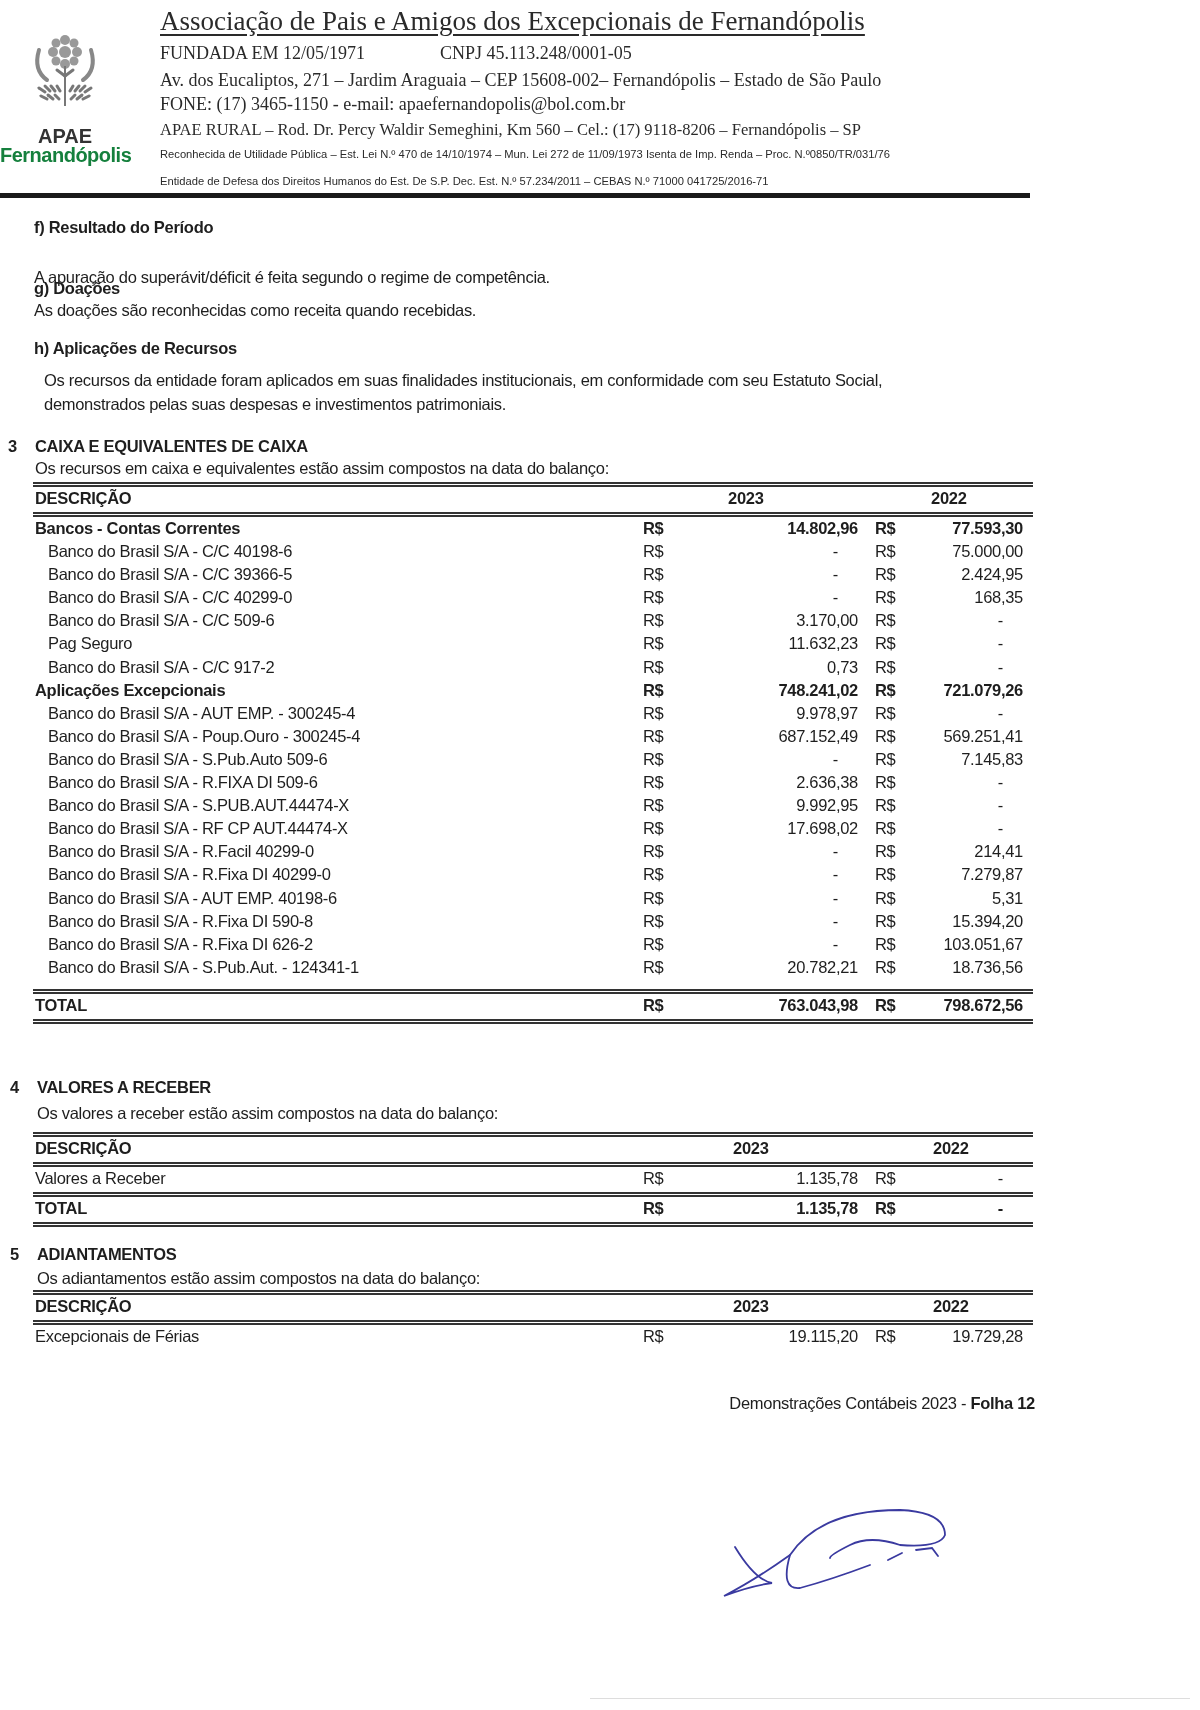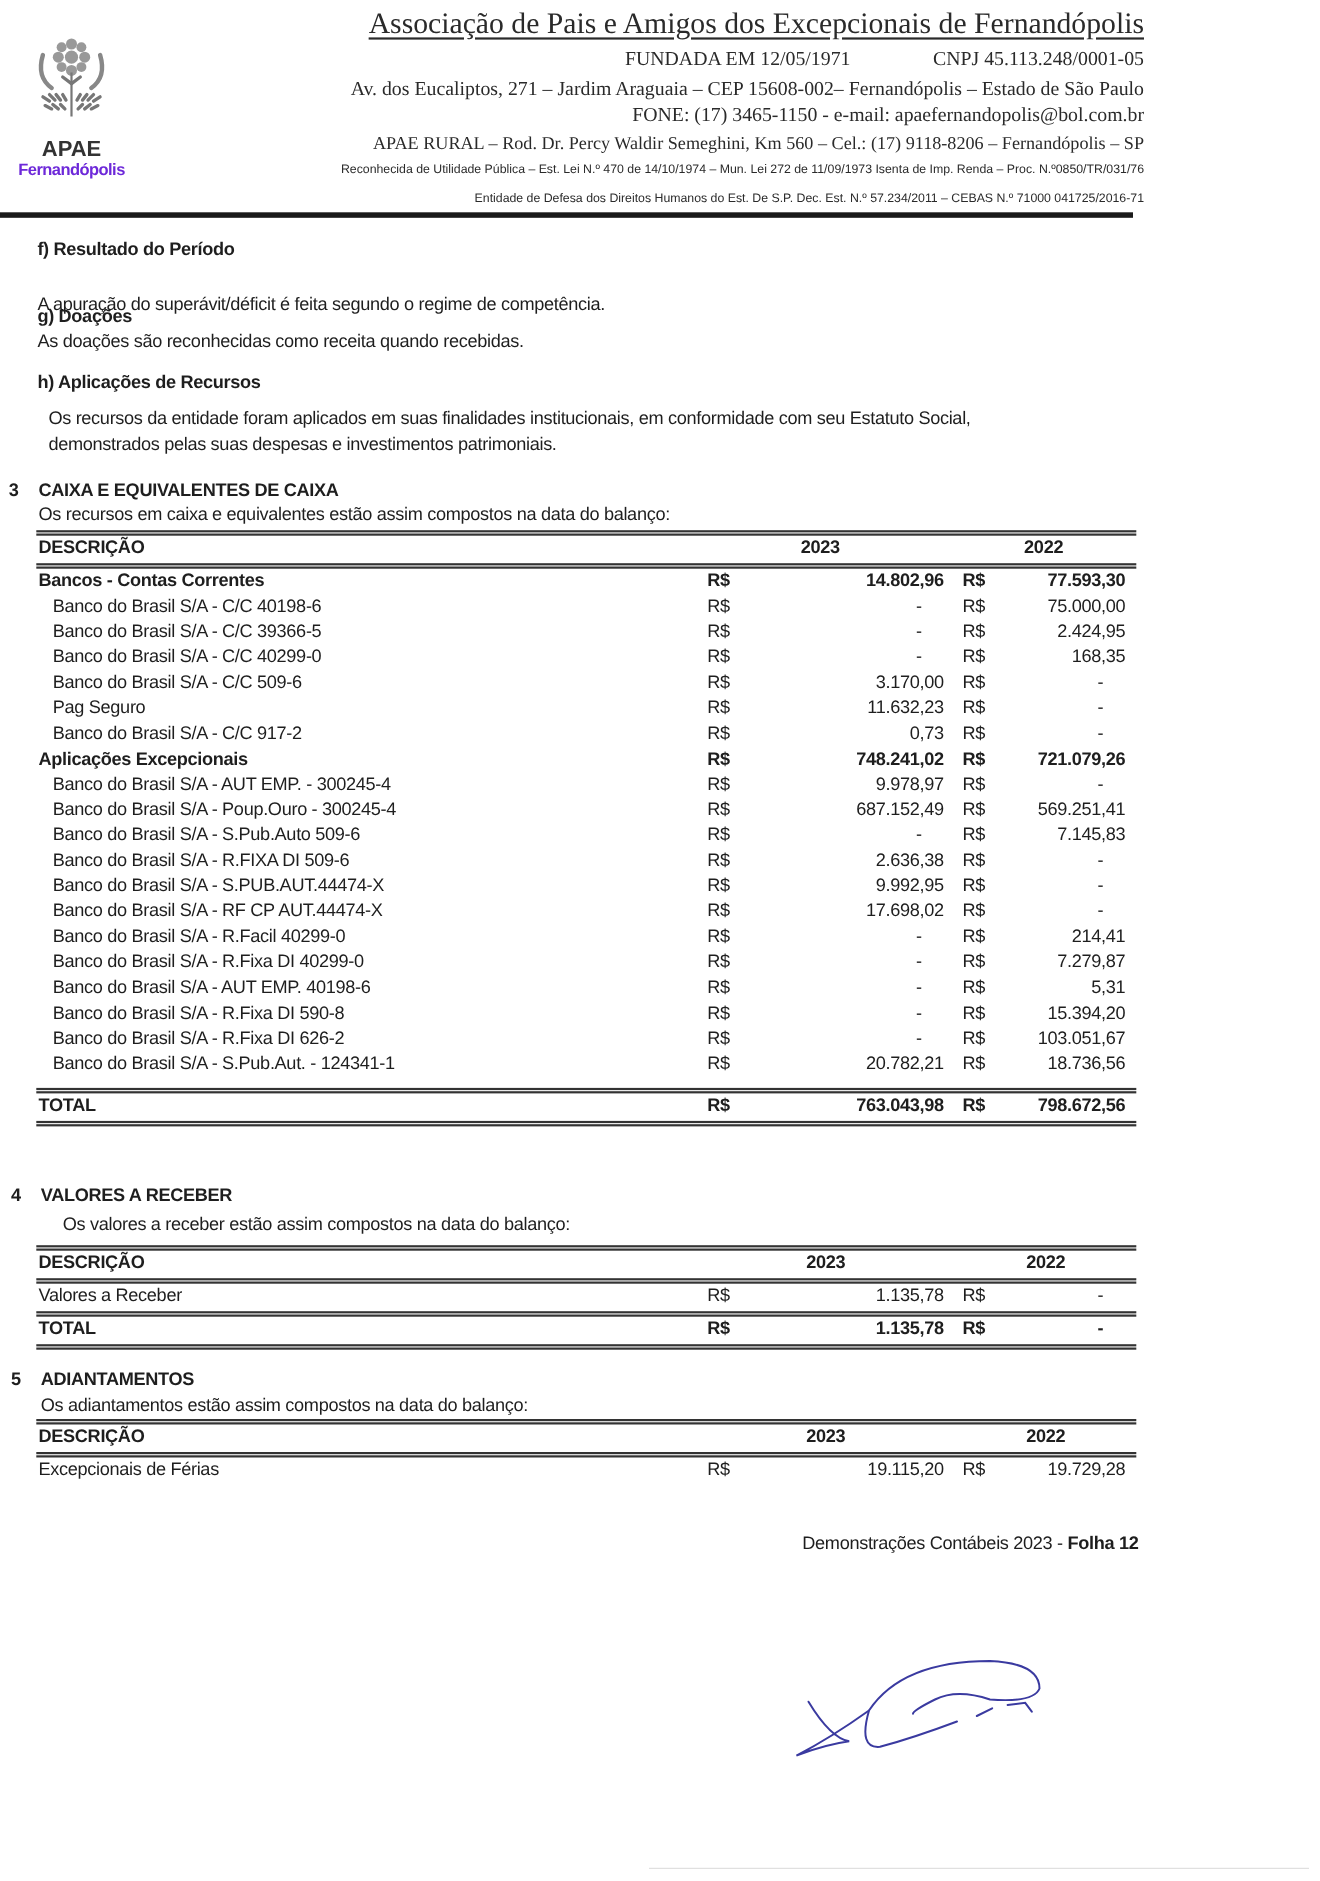--- a/index.html
+++ b/index.html
@@ -2,22 +2,22 @@
 <html><head>
 <meta charset="utf-8">
 <style>
   html, body { margin:0; padding:0; background:#fff; }
   body { width:1200px; height:1710px; position:relative; overflow:hidden; color:#1e1e1e; font-family:"Liberation Sans", sans-serif; }
 
   
   #logo { position:absolute; left:0; top:30px; width:130px; height:130px; text-align:center; }
   #logo svg { display:block; margin:0 auto; }
   #logo .apae { font-weight:bold; font-size:20px; line-height:20px; color:#333; margin-top:18px; }
-  #logo .city { font-weight:bold; font-size:15px; line-height:18px; color:#6d28d9; letter-spacing:-0.5px; }
-  .hdr { position:absolute; left:160px; width:880px; text-align:right; font-family:"Liberation Serif", serif; color:#2a2a2a; white-space:nowrap; }
+  #logo .city { font-weight:bold; font-size:20px; line-height:18px; color:#15803d; letter-spacing:-0.5px; }
+  .hdr { position:absolute; left:160px; width:880px; text-align:left; font-family:"Liberation Serif", serif; color:#2a2a2a; white-space:nowrap; }
   #hdr-title { top:6px; font-size:27px; text-decoration:underline; text-underline-offset:4px; }
   #hdr-founded { top:43px; font-size:18px; }
   #hdr-founded span { display:inline-block; }
   #hdr-founded .cnpj { margin-left:75px; }
   #hdr-addr { top:70px; font-size:18px; }
   #hdr-phone { top:94px; font-size:18px; }
   #hdr-rural { top:120px; font-size:16.5px; }
   #hdr-recog { top:148px; font-size:11.2px; font-family:"Liberation Sans Narrow","Liberation Sans",sans-serif; }
   #hdr-entity { top:175px; font-size:11.2px; font-family:"Liberation Sans Narrow","Liberation Sans",sans-serif; }
   #hdr-rule { position:absolute; left:0; top:193px; width:1030px; height:5px; background:#1a1a1a; }
@@ -269,21 +269,21 @@
     <span class="cur1">R$</span>
     <span class="v1">763.043,98</span>
     <span class="cur2">R$</span>
     <span class="v2">798.672,56</span>
   </div>
   <div class="dbl"></div>
 </div>
 
 <div class="blk bold" style="left:10px;top:1078px;">4</div>
 <div class="blk bold" style="left:37px;top:1078px;">VALORES A RECEBER</div>
-<div class="blk" style="left:37px;top:1104px;margin-left:20px;">Os valores a receber estão assim compostos na data do balanço:</div>
+<div class="blk" style="left:37px;top:1104px;">Os valores a receber estão assim compostos na data do balanço:</div>
 
 <div class="tbl" style="top:1132px;">
   <div class="dbl"></div>
   <div class="row b">
     <span class="desc">DESCRIÇÃO</span>
     <span class="h2023" style="left:700px;">2023</span>
     <span class="h2022" style="left:900px;">2022</span>
   </div>
   <div class="dbl"></div>
   <div class="row">

